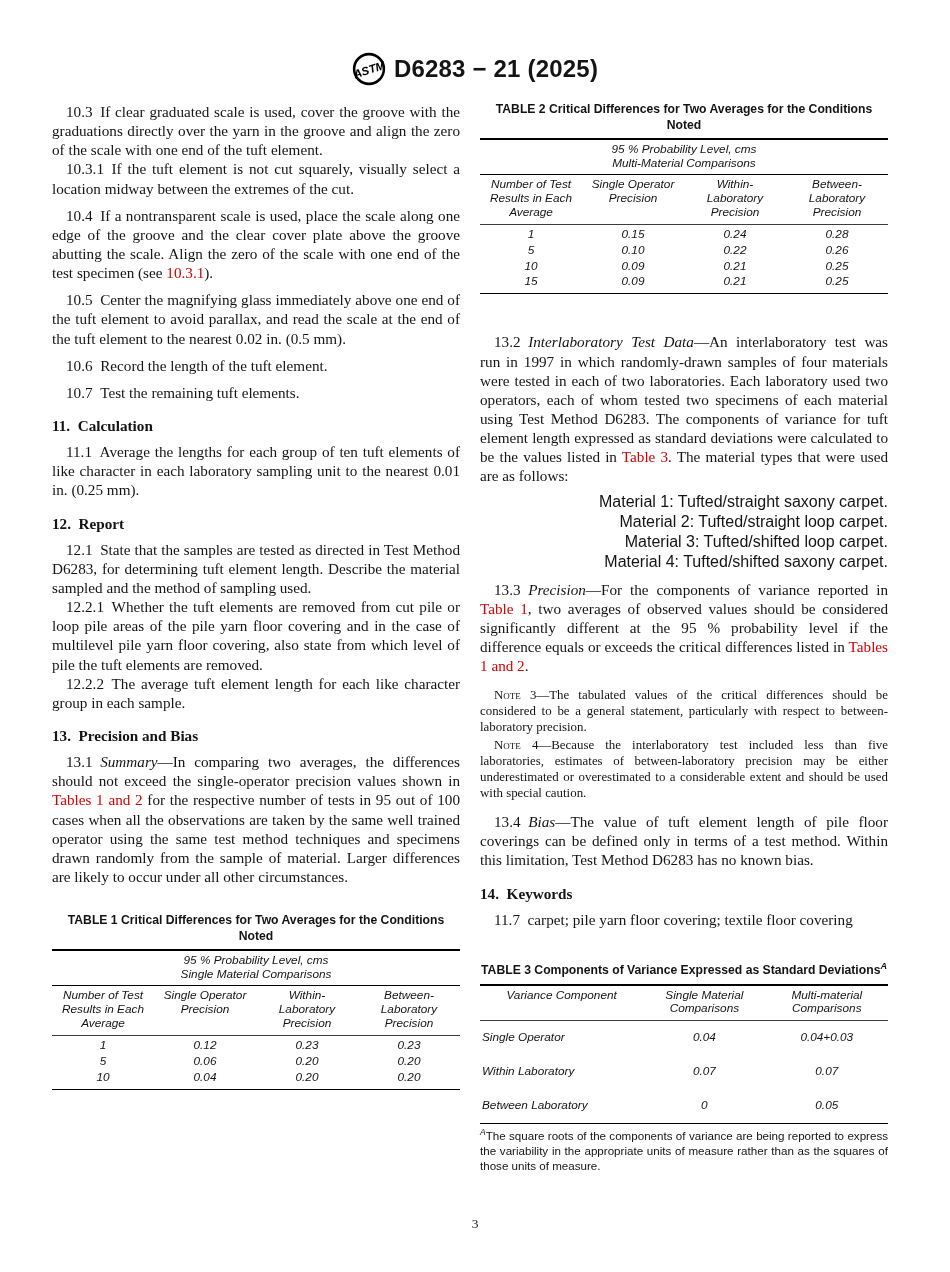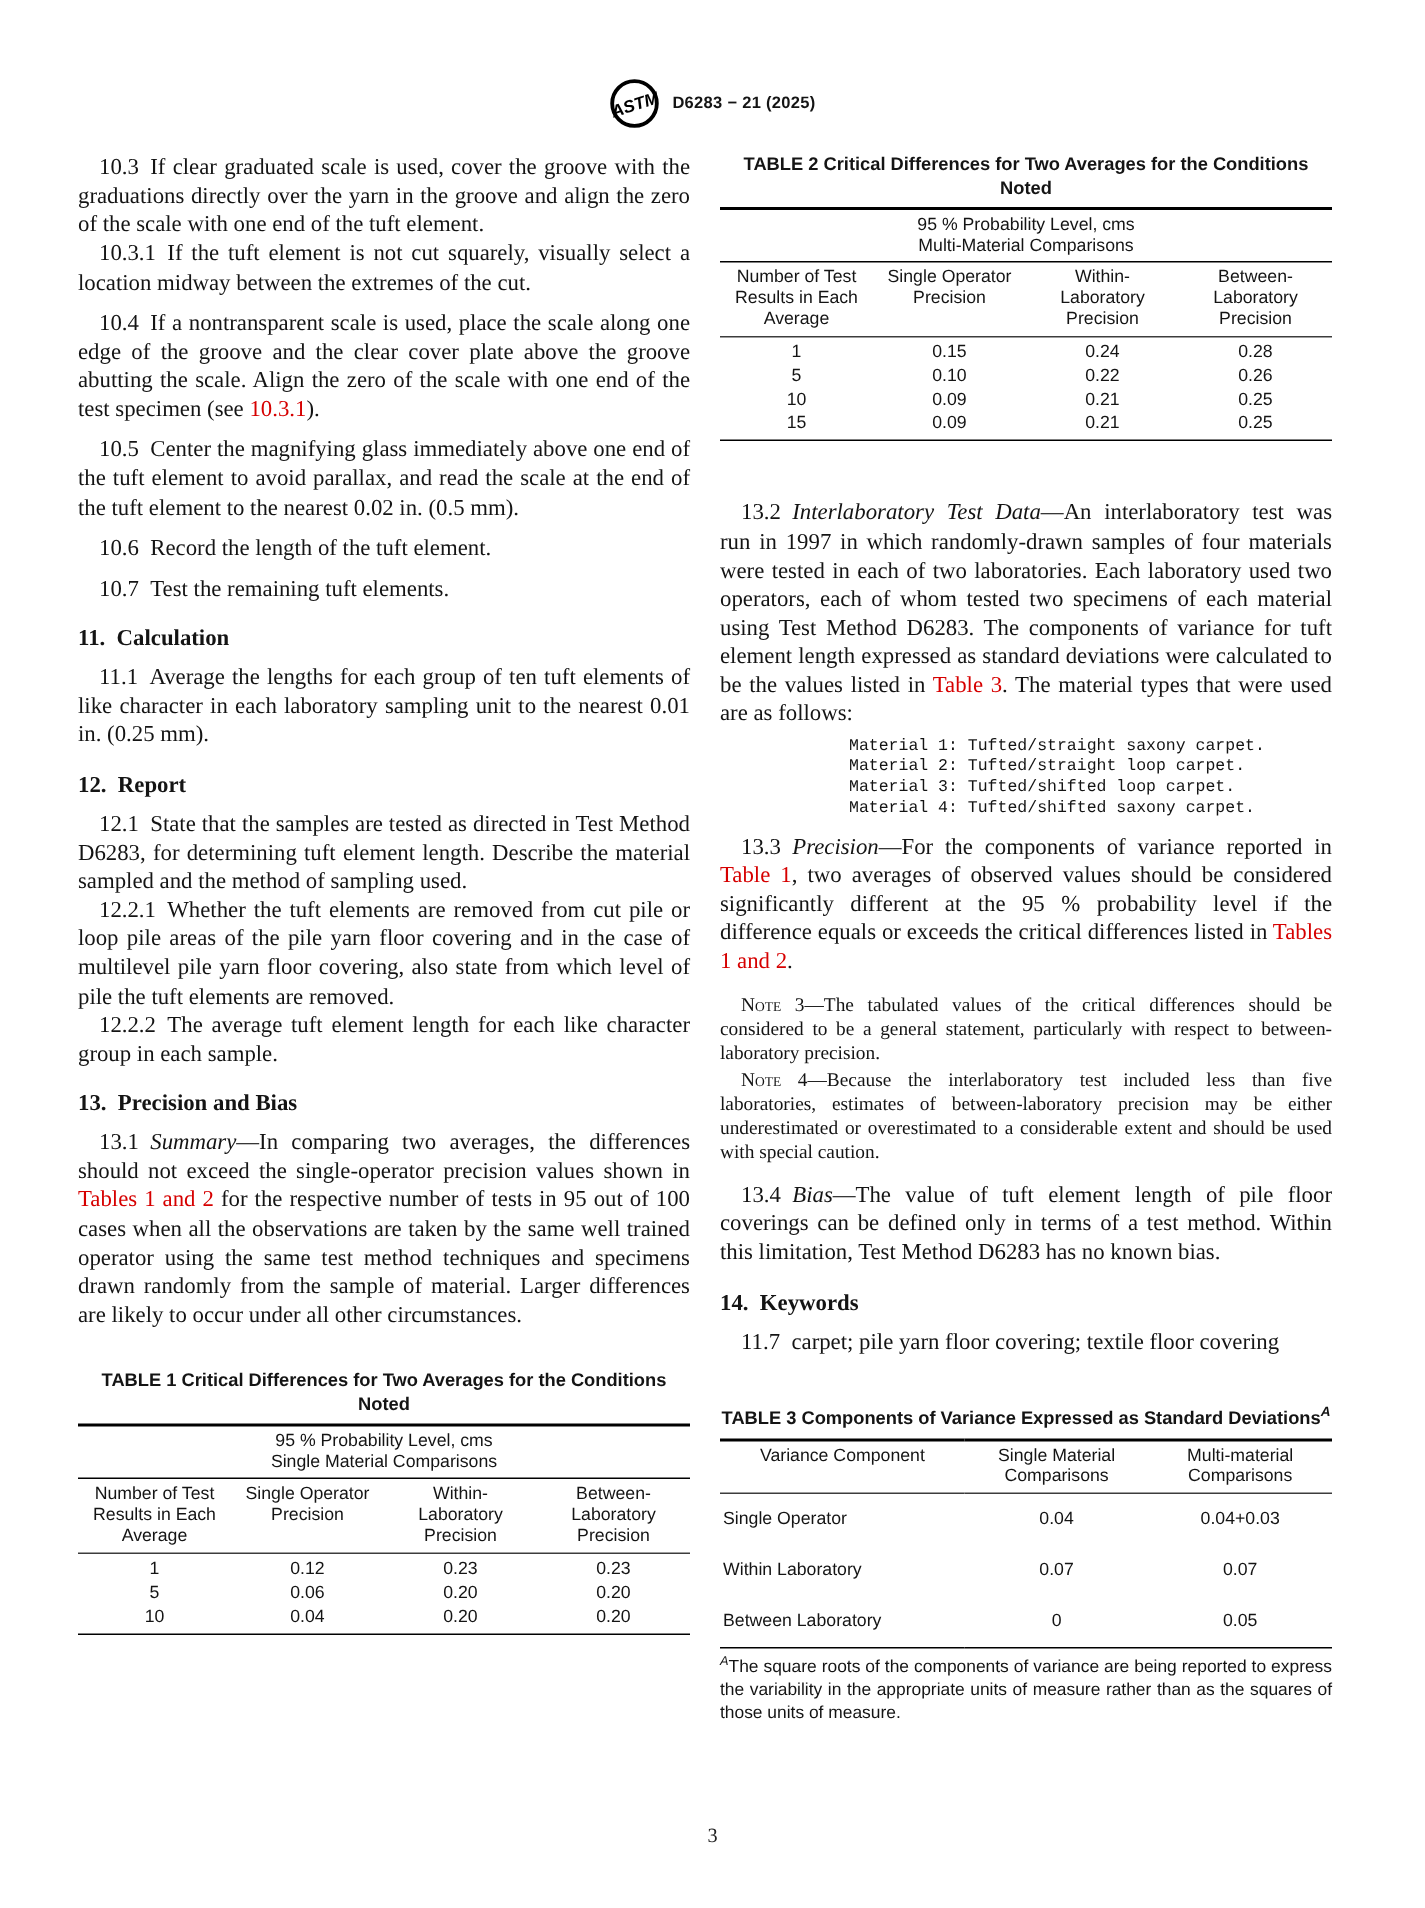--- a/index.html
+++ b/index.html
@@ -2,48 +2,48 @@
 <html><head>
 <meta charset="utf-8">
 <style>
   html,body{margin:0;padding:0;background:#ffffff;}
   .page{position:relative;width:950px;height:1272px;background:#ffffff;overflow:hidden;
         font-family:"Liberation Serif",serif;color:#141414;}
   .content{position:absolute;left:52px;top:52px;width:846px;}
 
   
   .hdr{display:flex;justify-content:center;align-items:center;gap:8px;margin-bottom:16px;}
-  .hdr-title{font-family:"Liberation Sans",sans-serif;font-weight:bold;font-size:11px;letter-spacing:.2px;}
+  .hdr-title{font-family:"Liberation Sans",sans-serif;font-weight:bold;font-size:24px;letter-spacing:.2px;}
 
   
   .cols{display:flex;gap:20px;align-items:flex-start;}
   .col{width:408px;font-size:15.2px;line-height:1.26;text-align:justify;}
 
   p{margin:0;}
   .para{text-indent:14px;}
   .pgap{margin-top:8px;}
   .sechead{font-weight:bold;text-align:left;margin:14px 0 7px 0;}
   .itl{font-style:italic;}
   .ref{color:#d60000;}
 
   .note{font-size:12.9px;line-height:1.24;margin-top:9px;text-indent:14px;}
   .nlabel{font-variant:small-caps;font-family:Liberation Serif, serif;}
 
-  .materials{font-family:Liberation Mono, monospace;font-size:11px;line-height:1.25;
-             margin:6px 0 2px 86px;text-align:left;text-indent:0;}
+  .materials{font-family:Liberation Sans, sans-serif;font-size:16px;line-height:1.25;
+             margin:6px 0 2px 86px;text-align:right;text-indent:0;}
 
   
   .tblwrap{margin-top:27px;text-align:left;}
   .tbl-title{font-family:Liberation Sans, sans-serif;font-weight:bold;font-size:12.2px;
              line-height:1.28;text-align:center;margin-bottom:5px;}
   .tbl-title sup{font-style:italic;font-weight:bold;font-size:9px;}
   table.astm{width:100%;border-collapse:collapse;font-family:"Liberation Sans",sans-serif;
              font-size:11.8px;line-height:1.18;color:#141414;
              border-top:2.5px solid #000;border-bottom:1.8px solid #000;}
-  table.astm td{text-align:center;}
+  table.astm td{text-align:center;font-style:italic;}
   tr.band td{border-bottom:1px solid #000;padding:3px 0 3px 0;}
   tr.colhead td{border-bottom:1.2px solid #3c3c3c;padding:3px 2px 4px 2px;
                 vertical-align:top;white-space:pre-line;}
   tr.datarow td{padding:1px 2px;}
   tr.datarow.first td{padding-top:3px;}
   tr.datarow.last td{padding-bottom:4px;}
 
   
   table.t3 tr.colhead td{border-bottom:1.2px solid #3c3c3c;}
   table.t3 tr.datarow td{padding:10px 2px 10px 2px;}

